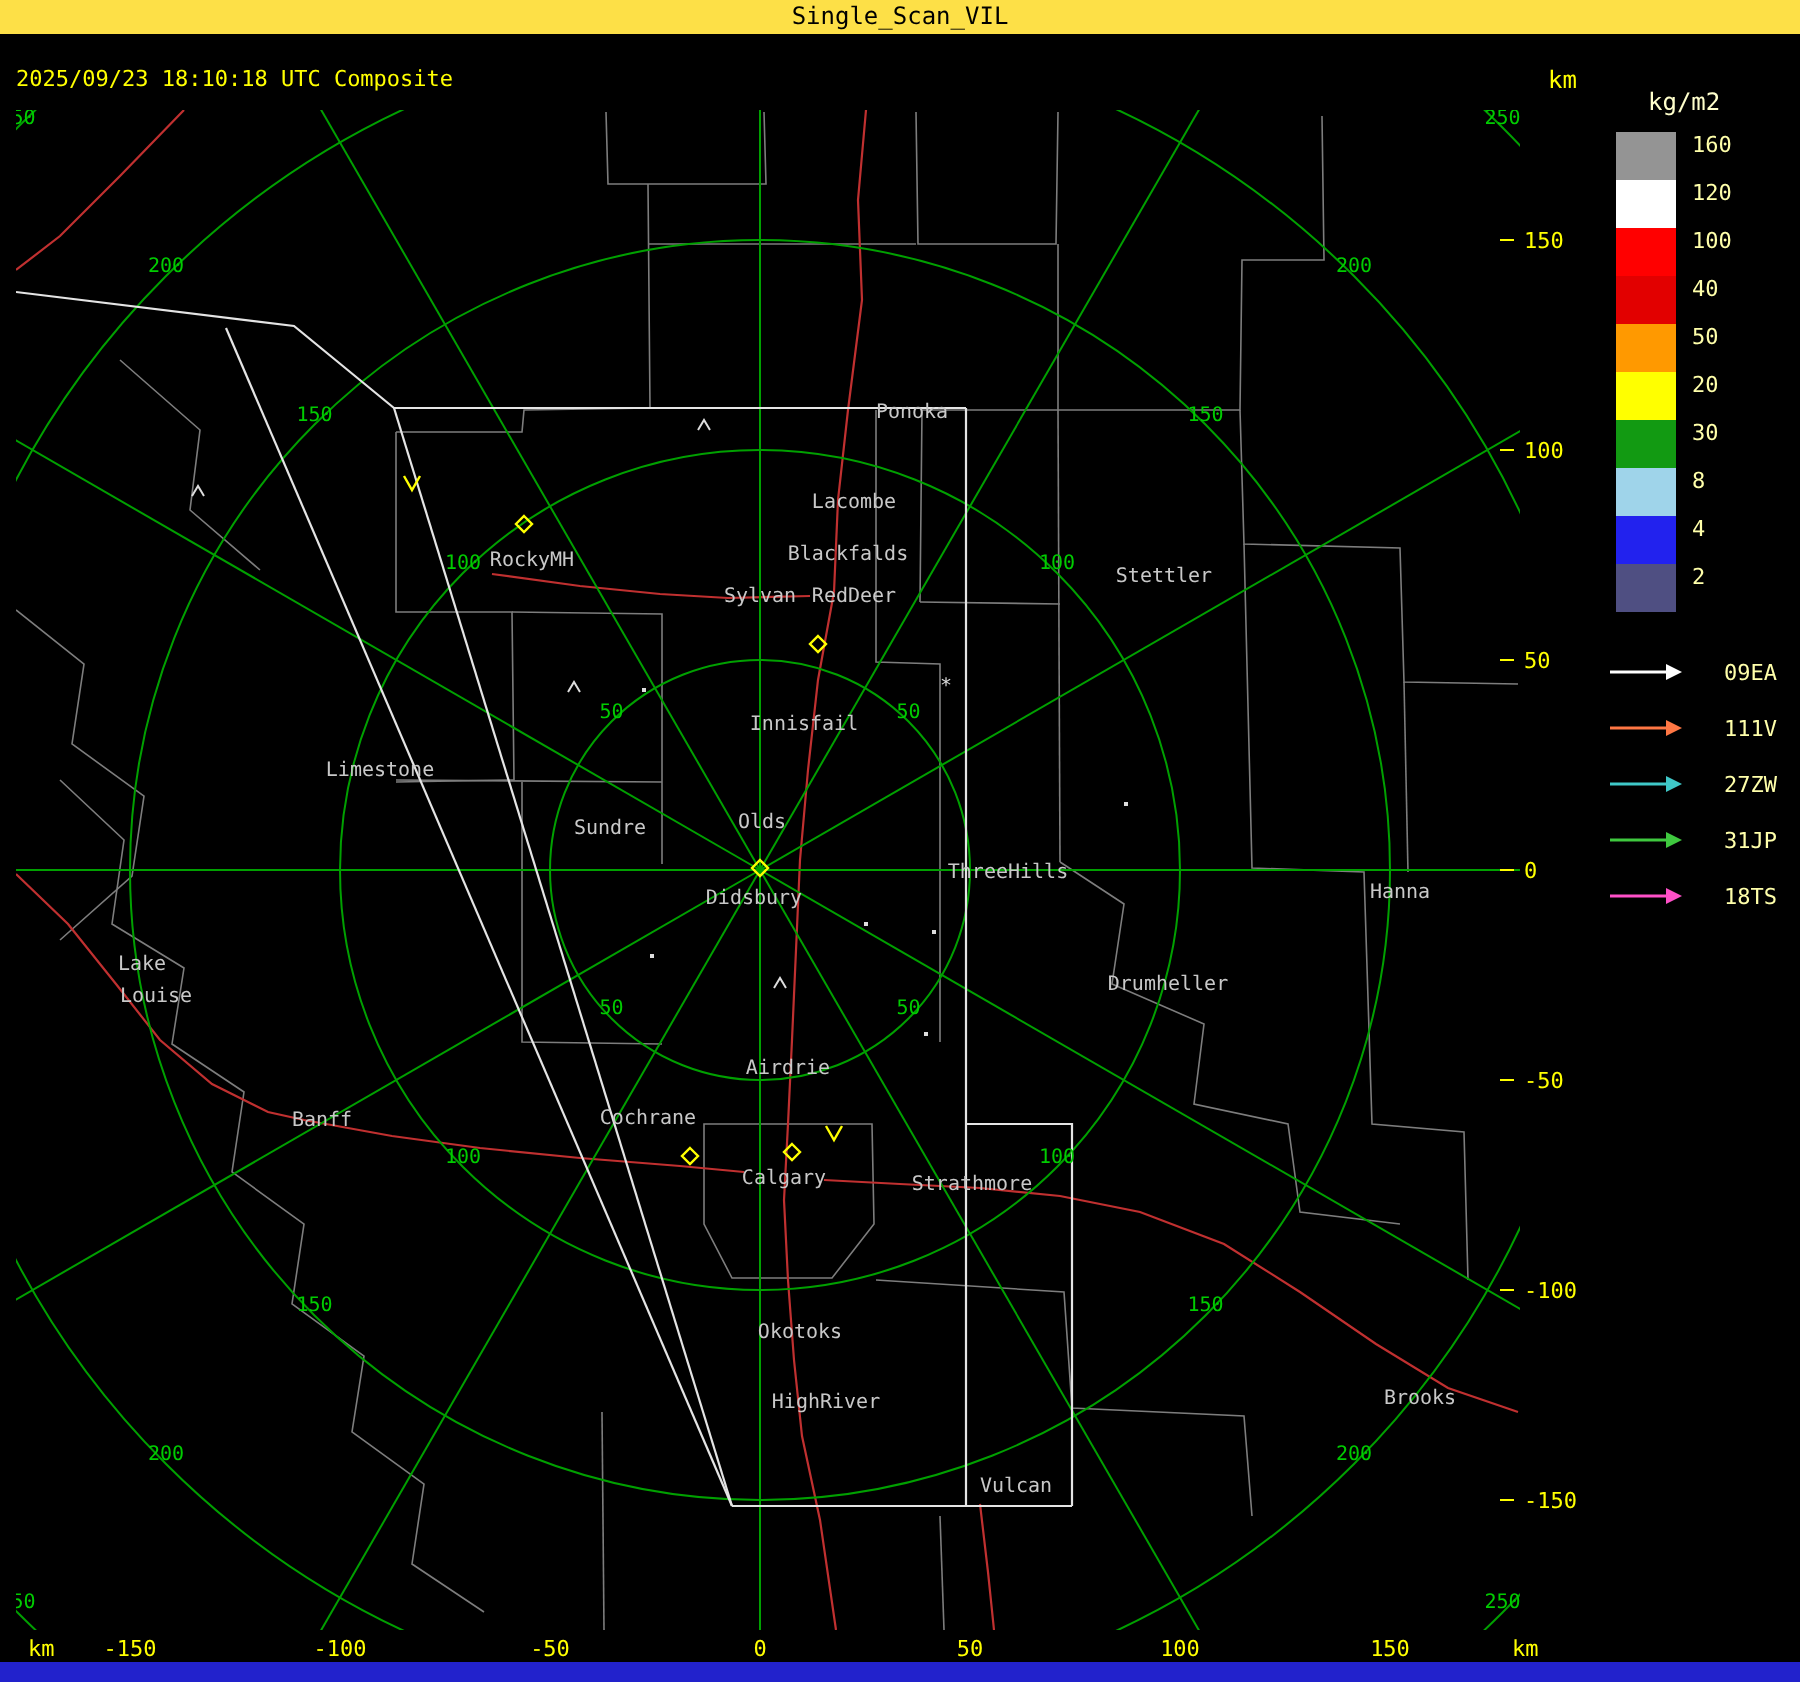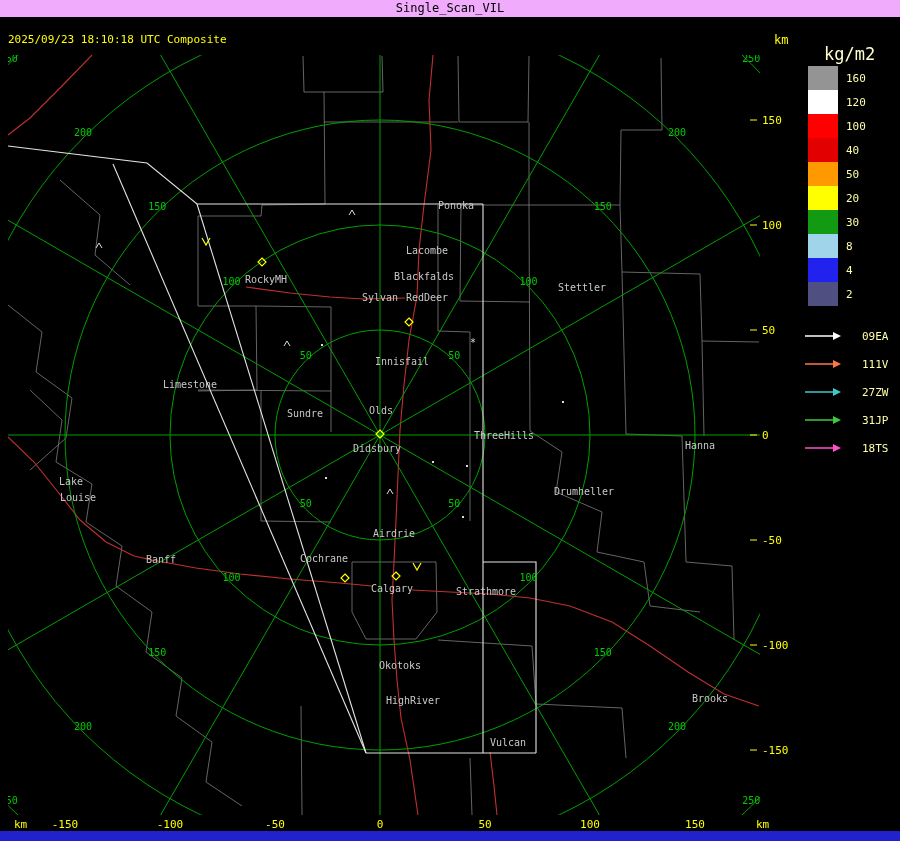--- a/index.html
+++ b/index.html
@@ -1,27 +1,27 @@
 <!DOCTYPE html>
 <html><head>
 <meta charset="utf-8">
 <style>
   html,body{margin:0;padding:0;background:#000;}
   body{width:900px;height:841px;position:relative;overflow:hidden;
        font-family:"DejaVu Sans Mono",monospace;}
-  .titlebar{position:absolute;left:0;top:0;width:900px;height:17px;background:#f0abfc;
+  .titlebar{position:absolute;left:0;top:0;width:900px;height:17px;background:#fde047;
             color:#000;font-size:12px;line-height:17px;text-align:center;}
   .timestamp{position:absolute;left:8px;top:33px;color:#ffff00;font-size:11px;}
   .km-top{position:absolute;left:774px;top:33px;color:#ffff00;font-size:12px;}
   #map-svg{position:absolute;left:0;top:0;}
   svg text{font-family:"DejaVu Sans Mono",monospace;}
   .panel{position:absolute;left:800px;top:44px;width:100px;}
-  .units{margin-left:24px;color:#ffffcc;font-size:17px;height:14px;}
+  .units{margin-left:24px;color:#ffffcc;font-size:12px;height:14px;}
   .scale-list{margin-top:8px;}
-  .srow{display:flex;align-items:center;height:24px;}
+  .srow{display:flex;align-items:flex-start;height:24px;}
   .sbox{width:30px;height:24px;margin-left:8px;flex:0 0 30px;}
   .slab{margin-left:8px;font-size:11px;color:#ffffaa;}
   .radar-list{margin-top:16px;}
   .rrow{display:flex;align-items:center;height:28px;margin-left:4px;}
   .rlab{margin-left:20px;font-size:11px;color:#ffffaa;}
   .bottombar{position:absolute;left:0;top:831px;width:900px;height:10px;background:#2222cc;}
 </style>
 </head>
 <body>
 

